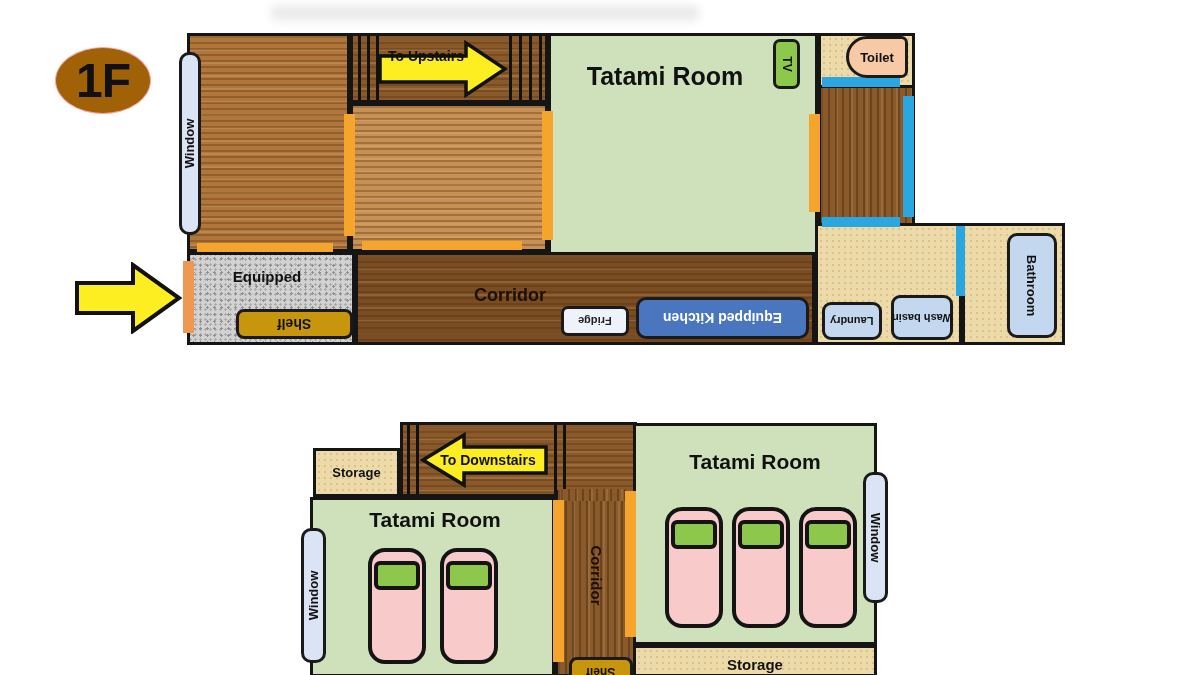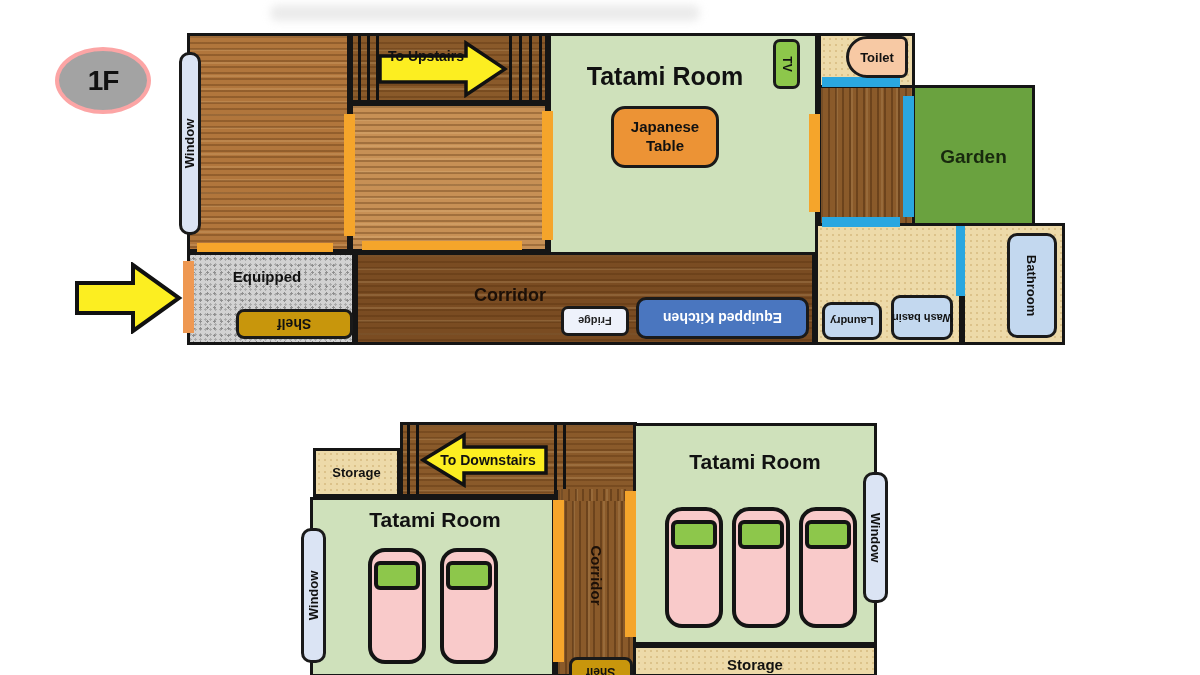--- a/index.html
+++ b/index.html
@@ -22,21 +22,21 @@
   .wood-mid{background-color:#b1763c;}
   .wood-light{background-color:#c79055;}
   .wood-dark{background-color:#8a5a2a;}
   .wood-corr{background-color:#7a4c22;}
   .tan{background-color:#eddaa9;background-image:radial-gradient(rgba(176,134,58,.28) 1px, rgba(0,0,0,0) 1.3px);background-size:6px 6px;}
   .speckle{background-color:#d2d2d2;background-image:
     radial-gradient(#8f8f8f 1.2px, rgba(0,0,0,0) 1.4px),
     radial-gradient(#ababab 1px, rgba(0,0,0,0) 1.2px);
     background-size:7px 7px,5px 5px;background-position:0 0,3px 2px;}
   .tatami{background-color:#cfe1bb;}
-  .badge{border:4px solid #fca5a5;border-radius:50%;background:#a3a3a3;font-size:28px;letter-spacing:-1px;}
+  .badge{border:1px solid #fca5a5;border-radius:50%;background:#a16207;font-size:48px;letter-spacing:-1px;}
   .winbox{background:#dbe4f4;border:3px solid #1a1a1a;border-radius:10px;font-size:13px;z-index:6;}
   .strip{z-index:5;}
   .labelbox{border:3px solid #1a1a1a;z-index:6;}
   .step{position:absolute;top:0;bottom:0;width:3px;background:#111;}
   .bed{background:#f9caca;border:4px solid #141414;border-radius:17px;z-index:4;}
   .pillow{position:absolute;left:50%;transform:translateX(-50%);top:9px;width:38px;height:21px;
     background:#8dc74b;border:4px solid #141414;border-radius:6px;}
   .title{z-index:6;text-align:center;}
   svg{display:block;}
   .arrowlbl{z-index:8;text-align:center;font-size:14px;}
@@ -65,23 +65,20 @@
   </div>
 
   <div class="abs room wood-light grain-h" style="left:350px;top:103px;width:198px;height:149px;"></div>
 
   <div class="abs room tatami" style="left:548px;top:33px;width:270px;height:222px;"></div>
 
   <div class="abs room tan" style="left:818px;top:33px;width:97px;height:55px;"></div>
 
   <div class="abs room wood-dark grain-v" style="left:818px;top:85px;width:97px;height:141px;"></div>
 
-  <div class="abs room flex" style="left:912px;top:85px;width:123px;height:143px;background:#6aa23f;">
-    <span style="font-size:19px;color:#18290e;">Garden</span>
-  </div>
 
   <div class="abs room tan" style="left:815px;top:223px;width:250px;height:122px;"></div>
   <div class="abs" style="left:959px;top:294px;width:6px;height:51px;background:#151515;z-index:4;"></div>
 
   <div class="abs room speckle" style="left:187px;top:252px;width:168px;height:93px;"></div>
 
   <div class="abs room wood-corr grain-h" style="left:355px;top:252px;width:460px;height:93px;"></div>
 
   <div class="abs strip" style="left:183px;top:261px;width:11px;height:72px;background:#ee9852;"></div>
   <div class="abs strip" style="left:197px;top:243px;width:136px;height:9px;background:#f5a52b;"></div>
@@ -98,24 +95,20 @@
   <div class="abs winbox flex" style="left:179px;top:52px;width:22px;height:183px;">
     <span class="rot-ccw">Window</span>
   </div>
 
   <div class="abs title" style="left:560px;top:62px;width:210px;font-size:25px;">
     <span>Tatami Room</span>
   </div>
   <div class="abs labelbox flex" style="left:773px;top:39px;width:27px;height:50px;background:#8dc74b;border-radius:7px;">
     <span class="rot-cw" style="font-size:12px;">TV</span>
   </div>
-  <div class="abs labelbox flex ml title" style="left:611px;top:106px;width:108px;height:62px;background:#ec9335;border-radius:14px;font-size:15px;line-height:1.25;">
-    <span class="ml">Japanese
-Table</span>
-  </div>
 
   <div class="abs flex" style="left:846px;top:36px;width:62px;height:42px;background:#f7c9a4;border:3px solid #1a1a1a;border-radius:22px 7px 7px 22px;z-index:6;text-align:center;">
     <span style="font-size:13px;">Toilet</span>
   </div>
 
   <div class="abs title" style="left:222px;top:268px;width:90px;font-size:15px;">
     <span>Equipped</span>
   </div>
   <div class="abs labelbox flex" style="left:236px;top:309px;width:117px;height:30px;background:#c8960c;border-radius:8px;">
     <span class="rot-180" style="font-size:14px;">Shelf</span>

